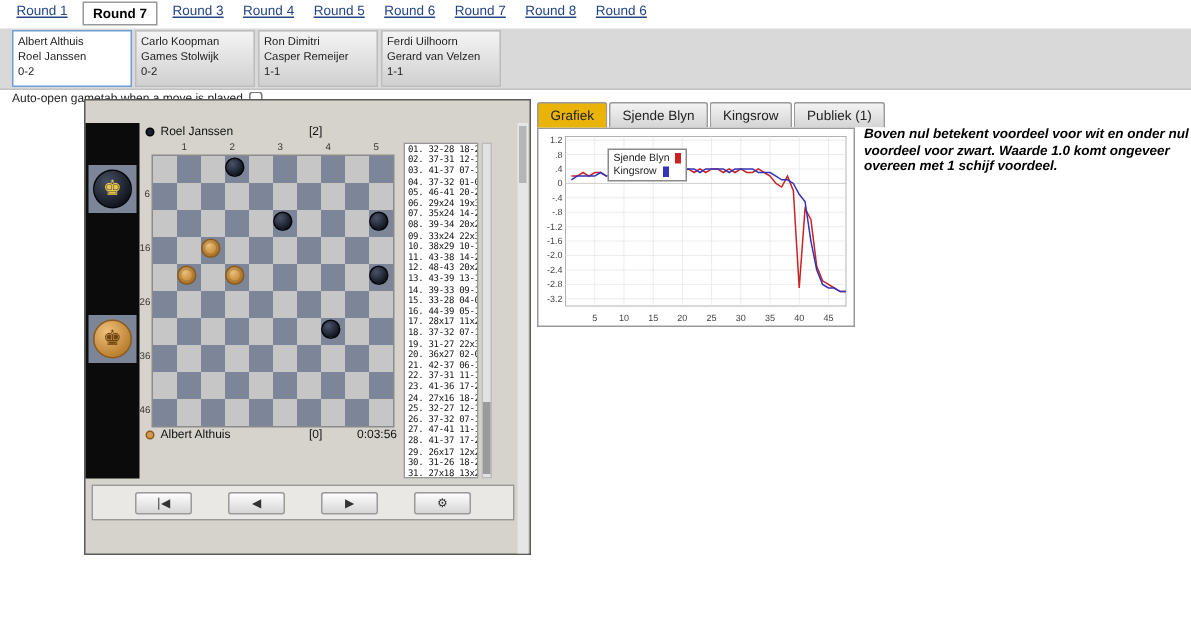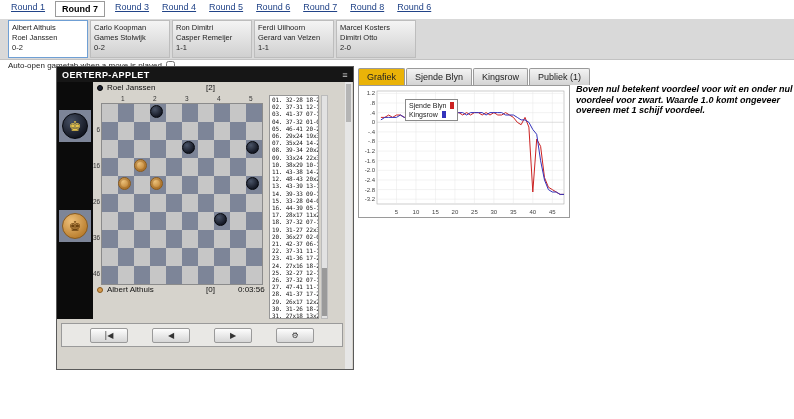--- a/index.html
+++ b/index.html
@@ -109,38 +109,29 @@
       <div class="game-card">
         <div class="cl">Ron Dimitri</div>
         <div class="cl">Casper Remeijer</div>
         <div class="cl">1-1</div>
       </div>
       <div class="game-card">
         <div class="cl">Ferdi Uilhoorn</div>
         <div class="cl">Gerard van Velzen</div>
         <div class="cl">1-1</div>
       </div>
-      <div class="game-card">
-        <div class="cl">Marcel Kosters</div>
-        <div class="cl">Dimitri Otto</div>
-        <div class="cl">2-0</div>
-      </div>
     </div>
 </div>
 
 <div class="autoopen">
   <span>Auto-open gametab when a move is played</span>
   <input type="checkbox" style="">
 </div>
 
 <div class="applet">
-  <div class="titlebar">
-    <span>OERTERP-APPLET</span>
-    <span class="menu-icon">≡</span>
-  </div>
 
   <div class="side-panel">
     <div class="king-tile t1">
       <div class="kp black">
         <span class="crown c1">♚</span>
       </div>
     </div>
     <div class="king-tile t2">
       <div class="kp white">
         <span class="crown c2">♚</span>

